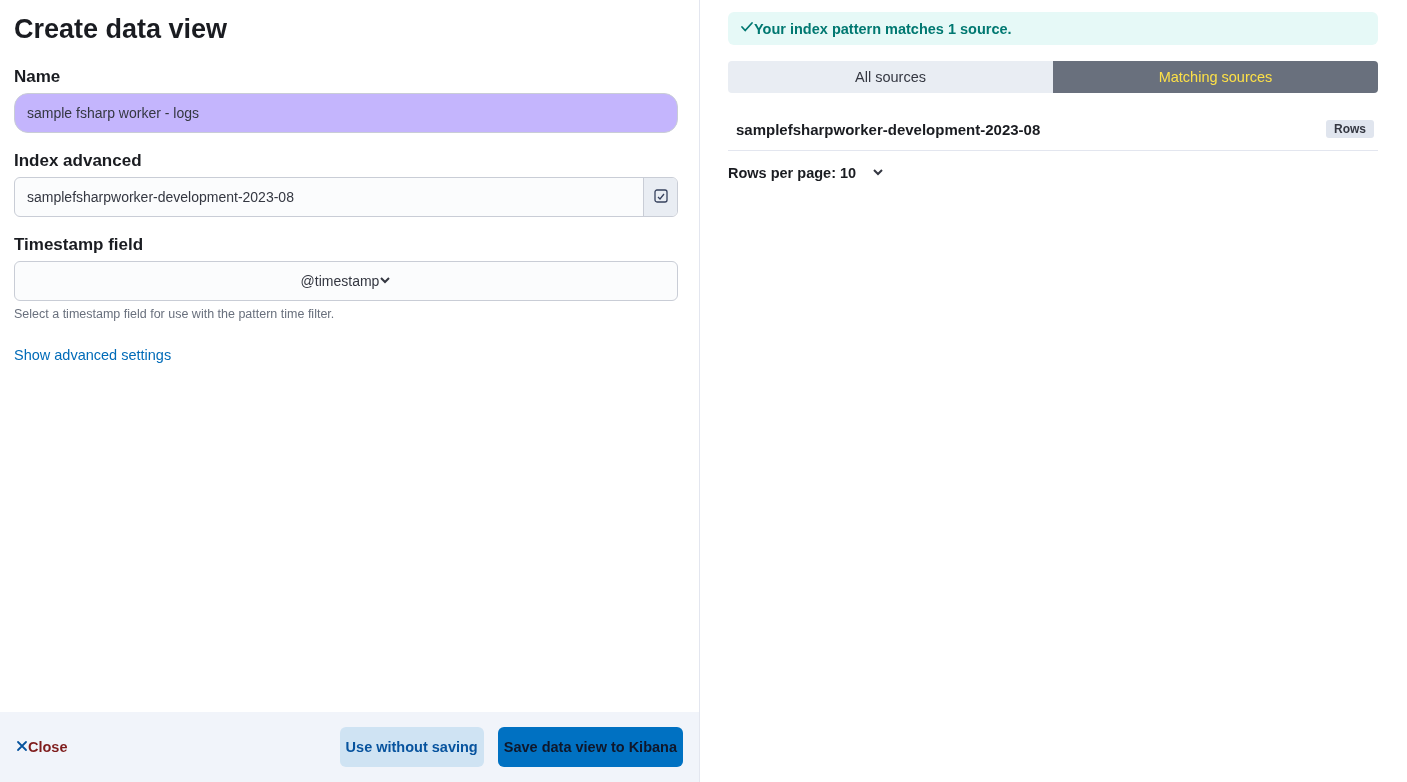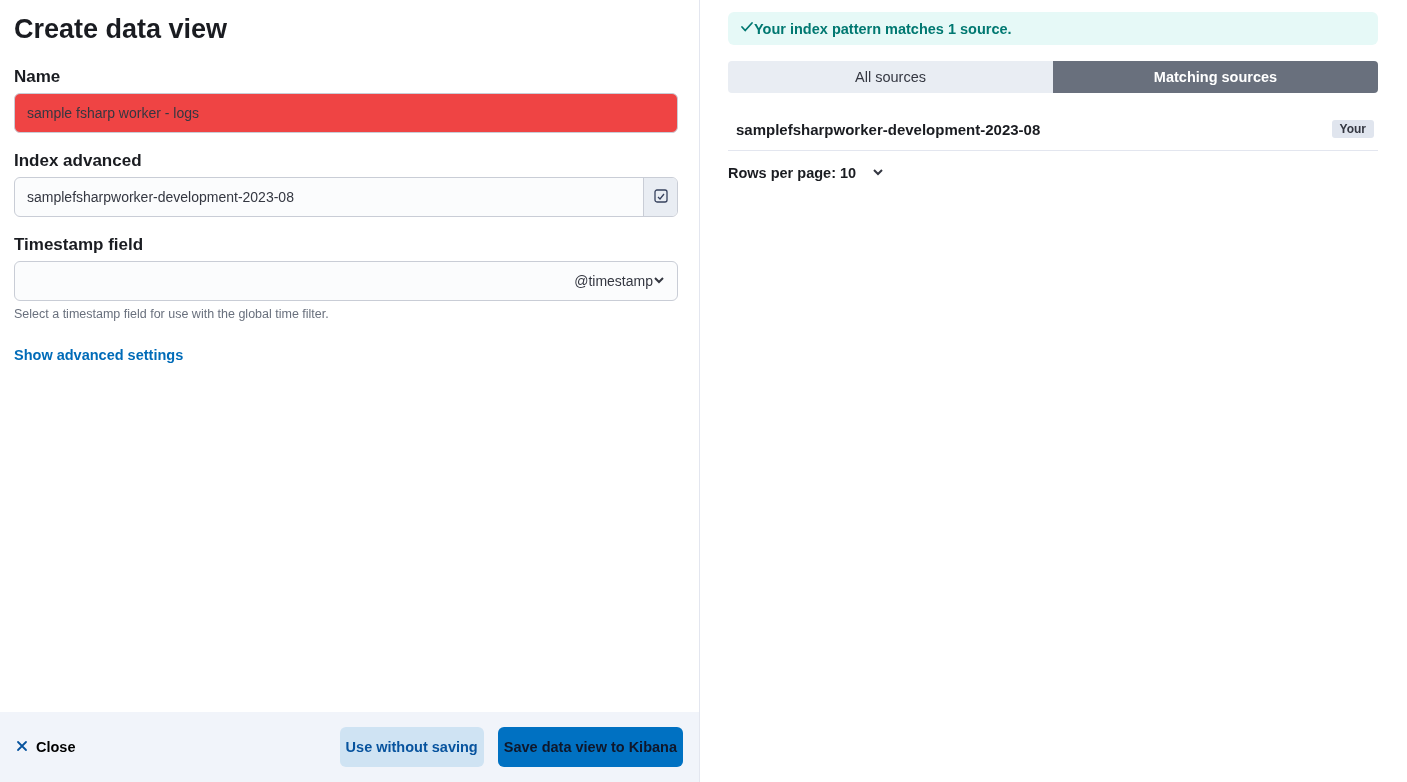--- a/index.html
+++ b/index.html
@@ -37,24 +37,24 @@
     display: block;
     font-size: 17px;
     font-weight: 700;
     margin-bottom: 6px;
     color: #1a1c21;
   }
   .text-input {
     width: 664px;
     height: 40px;
     border: 1px solid #c9cdd6;
-    border-radius: 6px;
+    border-radius: 14px;
     padding: 0 12px;
     font-size: 14px;
-    background: #ef4444;
+    background: #c4b5fd;
     color: #343741;
   }
 
   .pattern-wrap {
     width: 664px;
     height: 40px;
     border: 1px solid #c9cdd6;
     border-radius: 6px;
     background: #fbfcfd;
     display: flex;
@@ -81,53 +81,52 @@
   .pattern-btn svg { width: 16px; height: 16px; fill: #36415d; }
 
   .select {
     width: 664px;
     height: 40px;
     border: 1px solid #c9cdd6;
     border-radius: 6px;
     background: #fbfcfd;
     display: flex;
     align-items: center;
-    justify-content: flex-end;
+    justify-content: center;
     padding: 0 12px;
     cursor: pointer;
     font-size: 14px;
     color: #343741;
   }
   .help {
     font-size: 12.5px;
     color: #69707d;
     margin-top: 6px;
   }
   .adv-link {
     color: #006bb8;
-    font-weight: 700;
+    font-weight: 400;
     font-size: 14.5px;
     cursor: pointer;
     margin-top: 8px;
     display: inline-block;
   }
 
   .footer {
     background: #f1f4fa;
     height: 70px;
     display: flex;
     align-items: center;
     justify-content: space-between;
     padding: 0 16px;
   }
   .close-btn {
     display: flex;
     align-items: center;
-    gap: 8px;
-    color: #000000;
+    color: #7f1d1d;
     font-weight: 600;
     cursor: pointer;
     font-size: 14.5px;
     justify-content: space-between;
   }
   .footer-right { display: flex; gap: 14px; }
   .btn {
     height: 40px;
     padding: 0 6px;
     border-radius: 6px;
@@ -175,21 +174,21 @@
     flex: 1;
     height: 32px;
     display: flex;
     align-items: center;
     justify-content: center;
     font-size: 14.5px;
     font-weight: 500;
     cursor: pointer;
   }
   .tab-inactive { background: #e9edf3; color: #343741; }
-  .tab-active { background: #69707d; color: #ffffff; font-weight: 700; }
+  .tab-active { background: #69707d; color: #fde047; font-weight: 400; }
 
   .row {
     display: flex;
     align-items: center;
     justify-content: space-between;
     padding: 12px 4px 12px 8px;
     border-bottom: 1px solid #e3e6ef;
     font-size: 15px;
     font-weight: 600;
   }
@@ -245,21 +244,21 @@
       <div class="form-row">
         <label class="fld">Timestamp field</label>
         <div class="select">
           <span>@timestamp</span>
           <span>
             <svg class="chev" viewBox="0 0 12 12">
                 <path d="M2 4l4 4 4-4"></path>
               </svg>
           </span>
         </div>
-        <div class="help">Select a timestamp field for use with the global time filter.</div>
+        <div class="help">Select a timestamp field for use with the pattern time filter.</div>
       </div>
 
       <span class="adv-link">Show advanced settings</span>
     </div>
 
     <div class="footer">
       <div class="close-btn">
         <span>
           <svg width="12" height="12" viewBox="0 0 12 12">
               <path d="M2 2l8 8M10 2L2 10" stroke="#07539e" stroke-width="1.8" stroke-linecap="round"></path>
@@ -284,21 +283,21 @@
       <span>Your index pattern matches 1 source.</span>
     </div>
 
     <div class="tabs">
       <div class="tab tab-inactive">All sources</div>
       <div class="tab tab-active">Matching sources</div>
     </div>
 
     <div class="row">
       <span>samplefsharpworker-development-2023-08</span>
-      <span class="badge">Your</span>
+      <span class="badge">Rows</span>
     </div>
 
     <div class="rpp">
       <span>Rows per page: 10</span>
       <span>
         <svg class="chev" viewBox="0 0 12 12">
             <path d="M2 4l4 4 4-4"></path>
           </svg>
       </span>
     </div>

